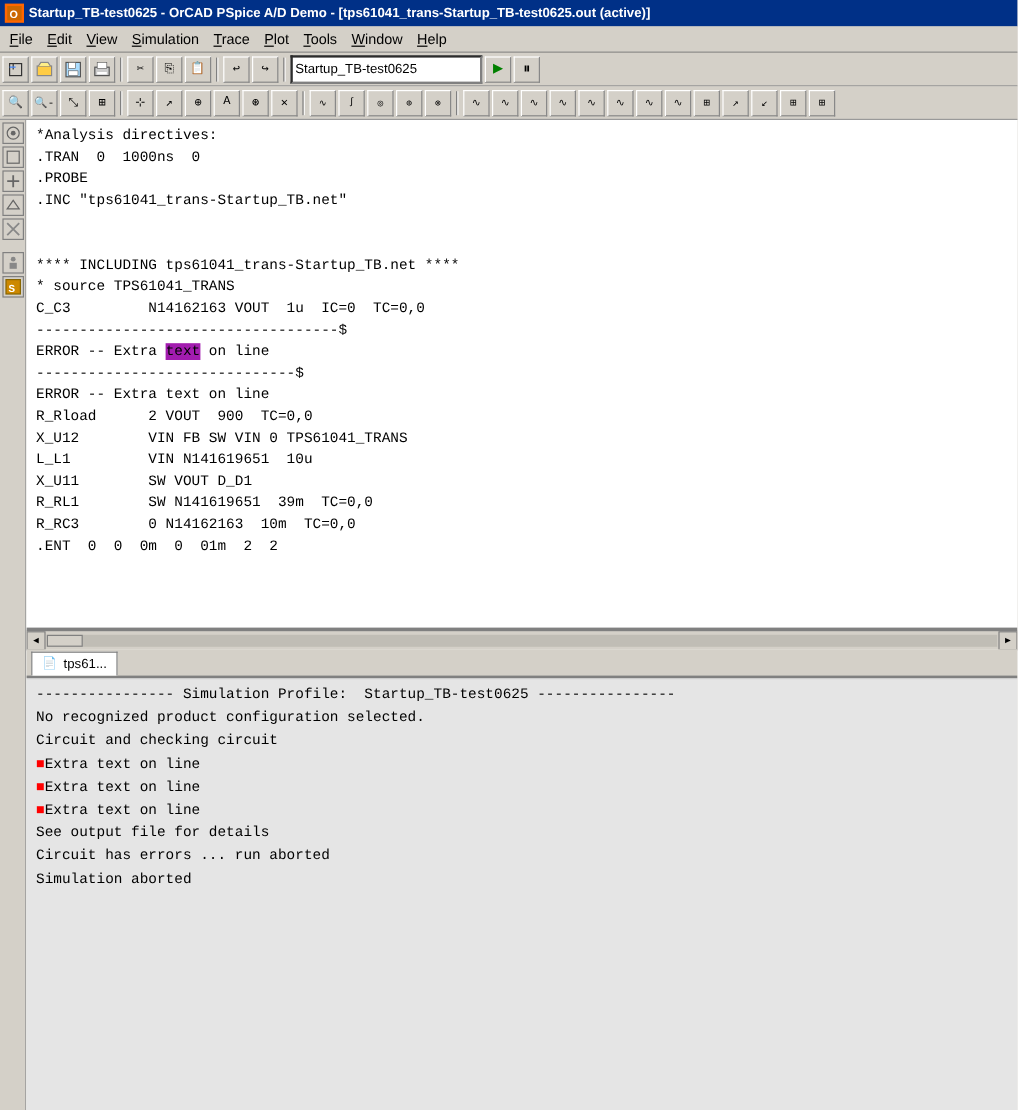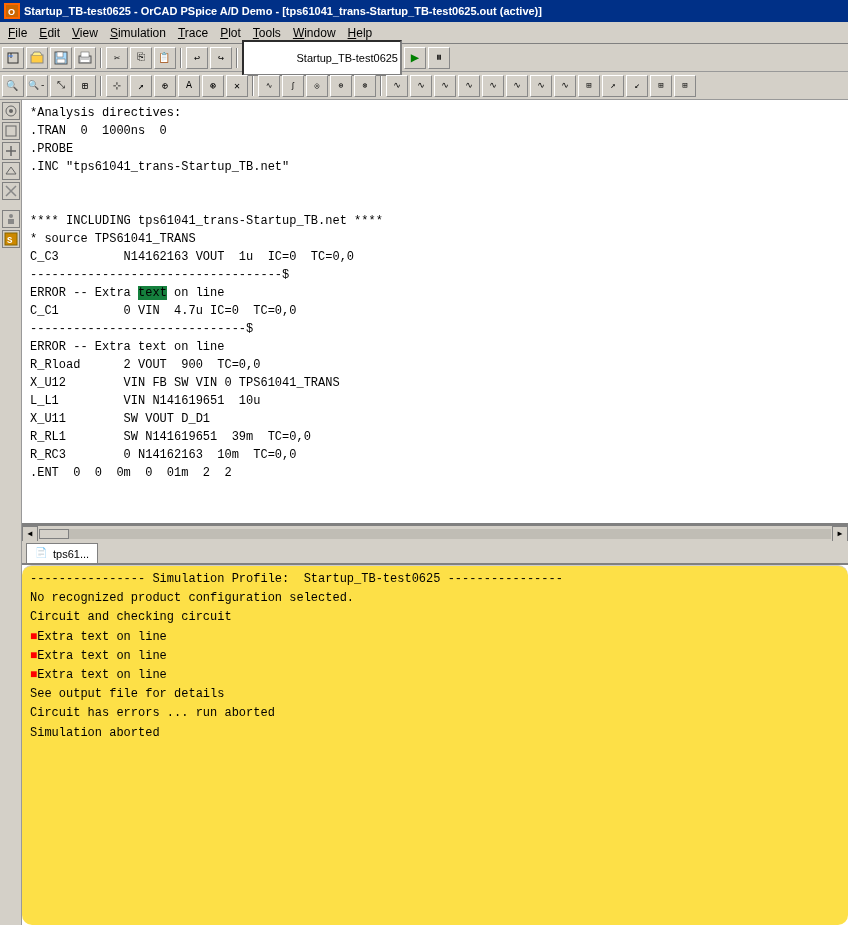--- a/index.html
+++ b/index.html
@@ -75,28 +75,27 @@
       font-size: 10px;
     }
     .toolbar-separator {
       width: 2px;
       height: 20px;
       border-left: 1px solid #808080;
       border-right: 1px solid #fff;
       margin: 0 2px;
     }
     .simulation-input {
-      height: 36px;
+      height: 24px;
       width: 160px;
       background: white;
       border: 2px inset #808080;
       font-family: Arial, sans-serif;
       font-size: 11px;
       padding: 0 2px;
-      text-align: right;
     }
     
     #main-area {
       display: flex;
       height: calc(925px - 22px - 22px - 28px - 28px);
     }
     #left-sidebar {
       width: 22px;
       background: #d4d0c8;
       border-right: 1px solid #999;
@@ -167,29 +166,28 @@
       cursor: pointer;
     }
     .tab-icon {
       width: 14px;
       height: 14px;
       margin-right: 4px;
       font-size: 10px;
     }
     
     #output-panel {
-      background: #fde047;
+      background: #e5e5e5;
       height: 360px;
       overflow: auto;
       padding: 4px 8px;
       font-family: 'Courier New', Courier, monospace;
       font-size: 12px;
       color: #000;
       border-top: 1px solid #ccc;
-      border-radius: 10px;
     }
     .output-line {
       white-space: pre;
       line-height: 1.6;
     }
     .error-marker {
       color: red;
       font-weight: bold;
     }
     
@@ -374,22 +372,21 @@
       <div class="file-line">*Analysis directives:</div>
       <div class="file-line">.TRAN  0  1000ns  0</div>
       <div class="file-line">.PROBE</div>
       <div class="file-line">.INC "tps61041_trans-Startup_TB.net"</div>
       <div class="file-line">&nbsp;</div>
       <div class="file-line">&nbsp;</div>
       <div class="file-line">**** INCLUDING tps61041_trans-Startup_TB.net ****</div>
       <div class="file-line">* source TPS61041_TRANS</div>
       <div class="file-line">C_C3         N14162163 VOUT  1u  IC=0  TC=0,0</div>
       <div class="file-line">-----------------------------------$</div>
-      <div class="file-line error-line">ERROR -- Extra <span style="background:#15803d">text</span> on line</div>
-      <div class="file-line">C_C1         0 VIN  4.7u IC=0  TC=0,0</div>
+      <div class="file-line error-line">ERROR -- Extra <span style="background:#a21caf">text</span> on line</div>
       <div class="file-line">------------------------------$</div>
       <div class="file-line error-line">ERROR -- Extra text on line</div>
       <div class="file-line">R_Rload      2 VOUT  900  TC=0,0</div>
       <div class="file-line">X_U12        VIN FB SW VIN 0 TPS61041_TRANS</div>
       <div class="file-line">L_L1         VIN N141619651  10u</div>
       <div class="file-line">X_U11        SW VOUT D_D1</div>
       <div class="file-line">R_RL1        SW N141619651  39m  TC=0,0</div>
       <div class="file-line">R_RC3        0 N14162163  10m  TC=0,0</div>
       <div class="file-line">.ENT  0  0  0m  0  01m  2  2</div>
     </div>

